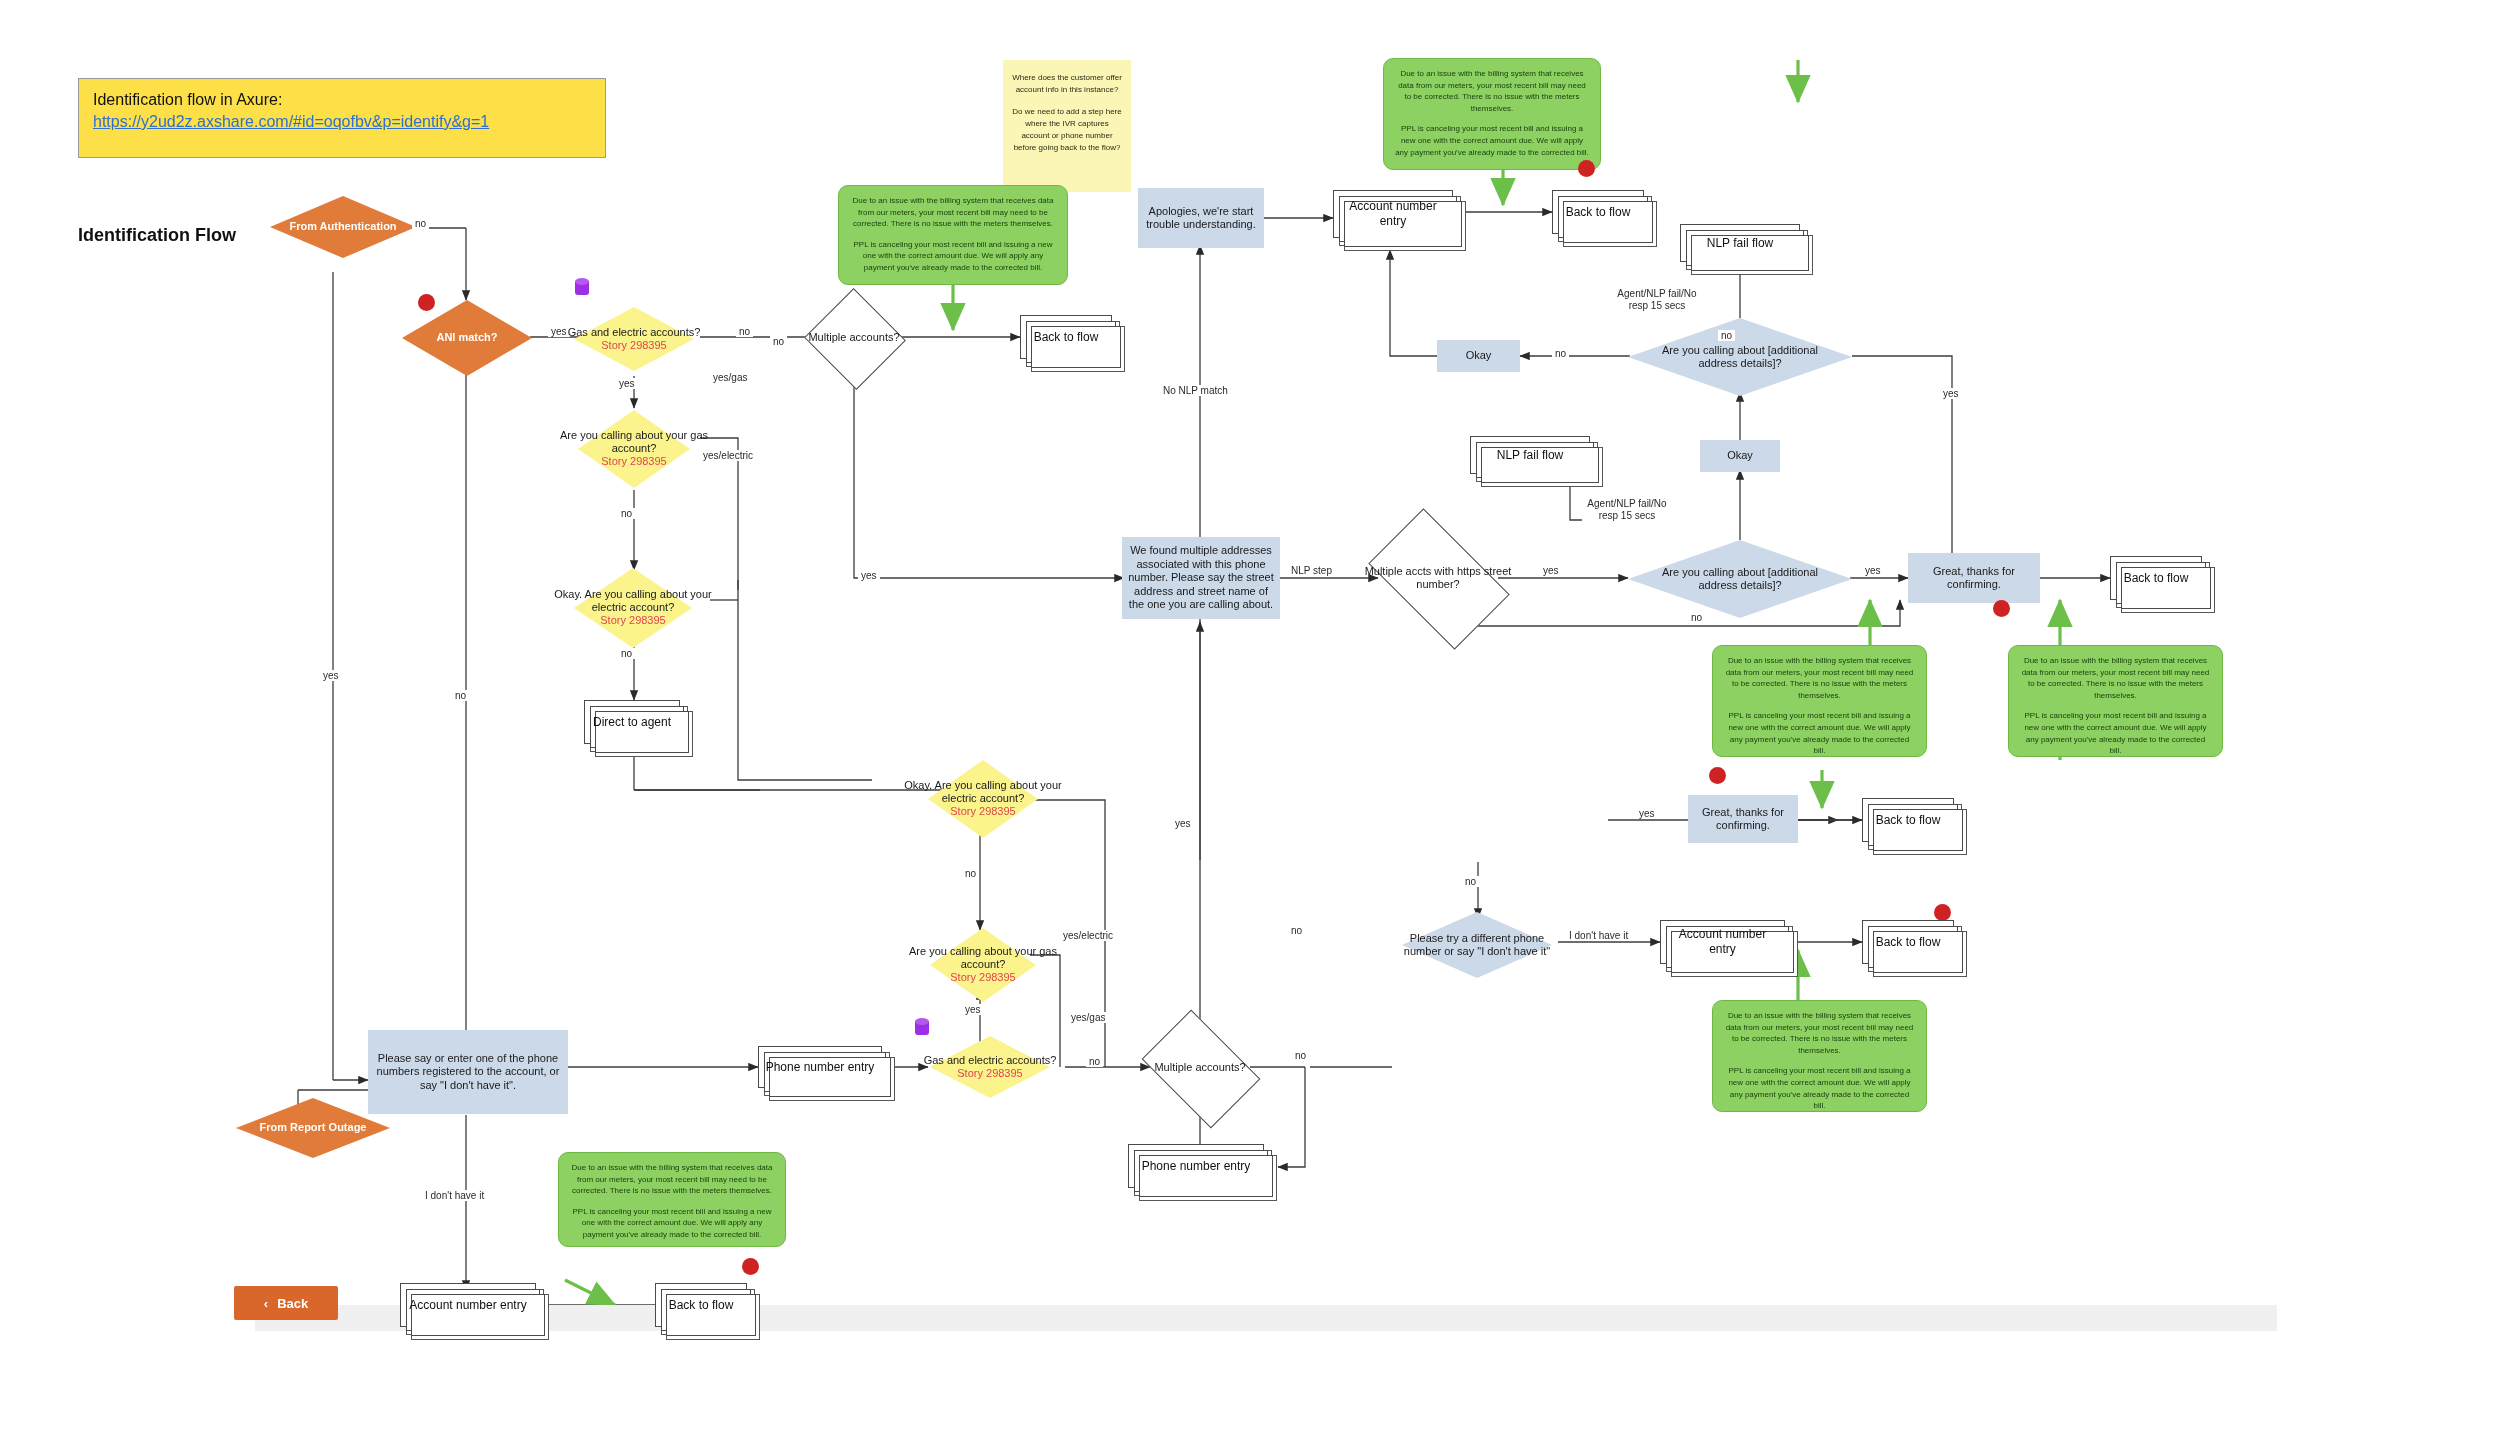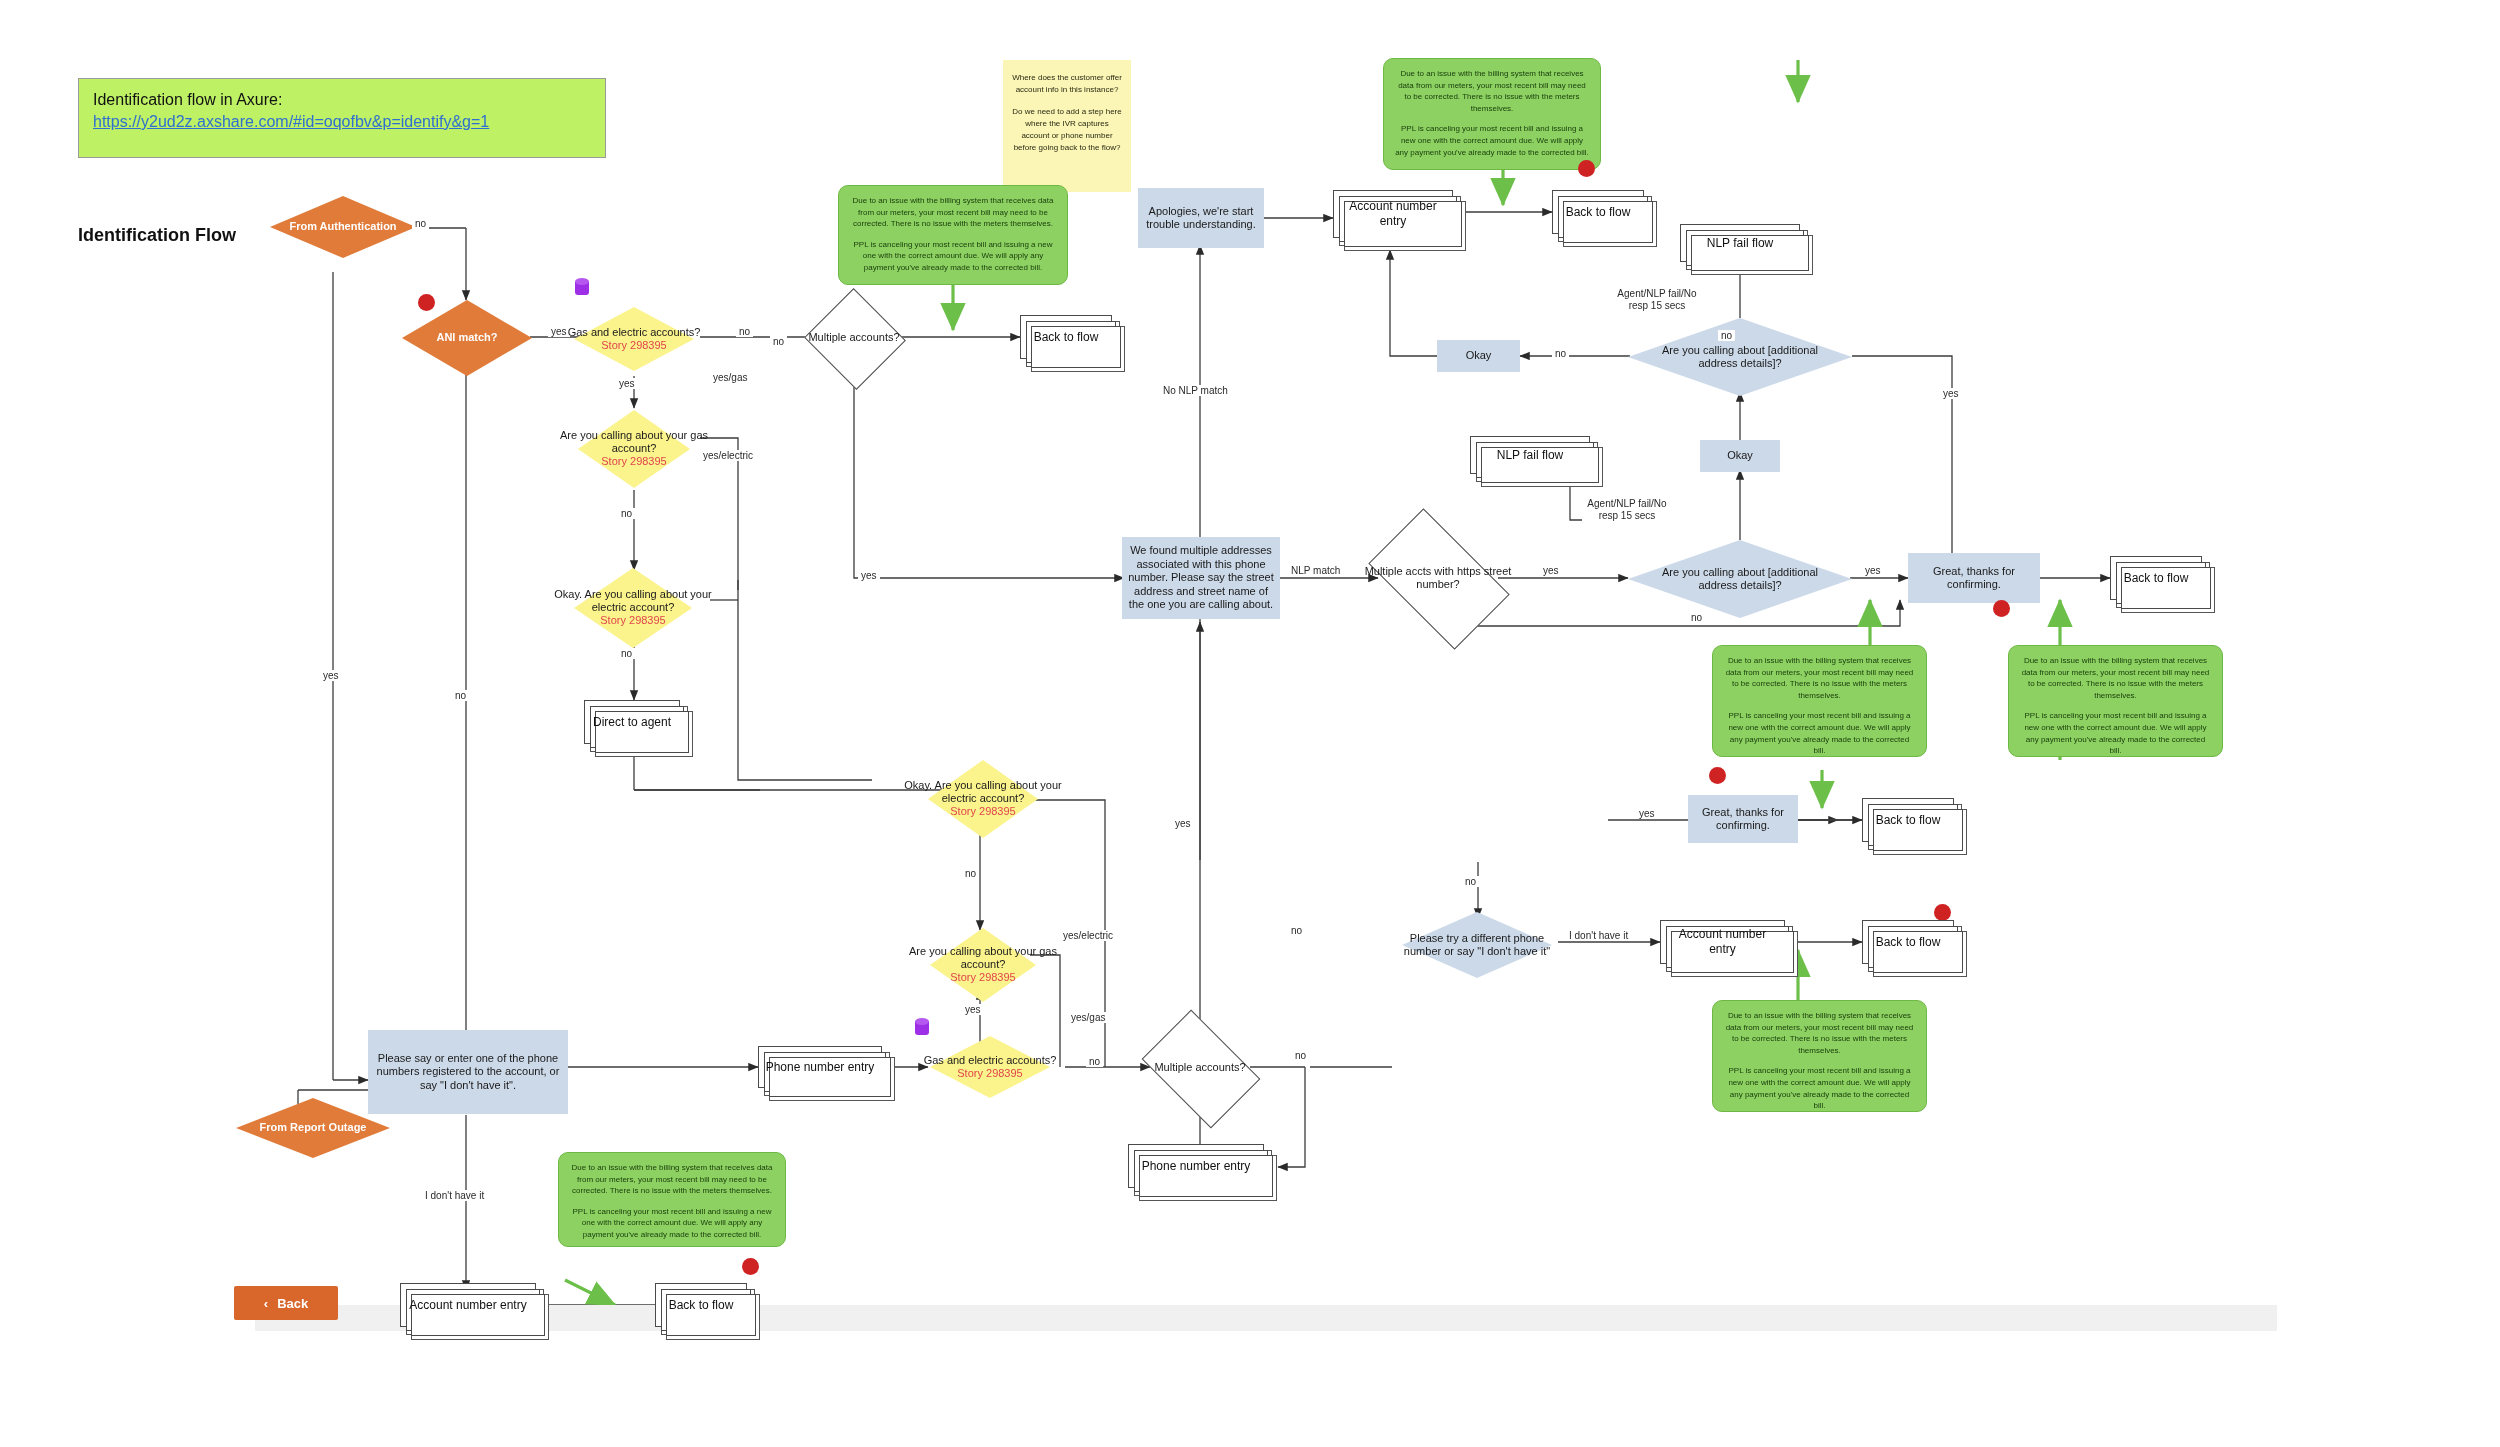--- a/index.html
+++ b/index.html
@@ -41,21 +41,21 @@
   .callout p{margin:0;}
   .callout p + p{margin-top:9px;}
 
   
   .sticky{position:absolute;background:#fbf6b6;color:#2a2a14;font-size:8px;line-height:1.5;
           text-align:center;padding:12px 9px;box-sizing:border-box;}
   .sticky p{margin:0;}
   .sticky p + p{margin-top:10px;}
 
   
-  .urlpanel{position:absolute;background:#bef264;border:1px solid #9a9a9a;box-sizing:border-box;padding:12px 14px;}
+  .urlpanel{position:absolute;background:#fde047;border:1px solid #9a9a9a;box-sizing:border-box;padding:12px 14px;}
   .urlpanel .l1{font-size:16px;color:#111;margin-bottom:4px;}
   .urlpanel .l2{font-size:16px;color:#2f6fd0;text-decoration:underline;word-break:break-all;}
 
   .pagetitle{position:absolute;font-size:18px;font-weight:bold;color:#111;}
 
   
   .reddot{position:absolute;width:17px;height:17px;border-radius:50%;background:#cf2222;}
   .dbicon{position:absolute;width:14px;height:19px;}
   .dbicon .body{position:absolute;left:0;top:3px;width:14px;height:14px;background:#9d2fe6;border-radius:0 0 3px 3px;}
   .dbicon .top{position:absolute;left:0;top:0;width:14px;height:7px;background:#b558f0;border-radius:50%;}
@@ -477,21 +477,21 @@
   <div class="elabel" style="left:736px;top:326px;">no</div>
   <div class="elabel" style="left:710px;top:372px;">yes/gas</div>
   <div class="elabel" style="left:700px;top:450px;">yes/electric</div>
   <div class="elabel" style="left:618px;top:508px;">no</div>
   <div class="elabel" style="left:618px;top:648px;">no</div>
   <div class="elabel" style="left:320px;top:670px;">yes</div>
   <div class="elabel" style="left:452px;top:690px;">no</div>
   <div class="elabel" style="left:858px;top:570px;">yes</div>
   <div class="elabel" style="left:1160px;top:385px;">No NLP  match</div>
   <div class="elabel" style="left:1172px;top:818px;">yes</div>
-  <div class="elabel" style="left:1288px;top:565px;">NLP match</div>
+  <div class="elabel" style="left:1288px;top:565px;">NLP step</div>
   <div class="elabel" style="left:1540px;top:565px;">yes</div>
   <div class="elabel" style="left:1688px;top:612px;">no</div>
   <div class="elabel" style="left:1552px;top:348px;">no</div>
   <div class="elabel" style="left:1718px;top:330px;">no</div>
   <div class="elabel" style="left:1862px;top:565px;">yes</div>
   <div class="elabel" style="left:1940px;top:388px;">yes</div>
   <div class="elabel" style="left:770px;top:336px;">no</div>
   <div class="elabel" style="left:1636px;top:808px;">yes</div>
   <div class="elabel" style="left:1462px;top:876px;">no</div>
   <div class="elabel" style="left:1566px;top:930px;">I don't have it</div>

